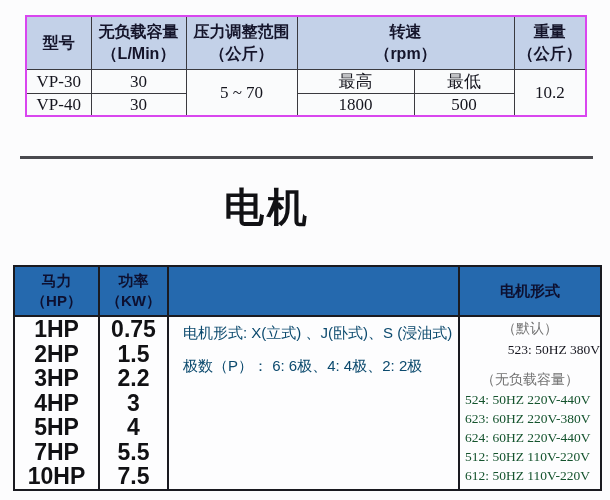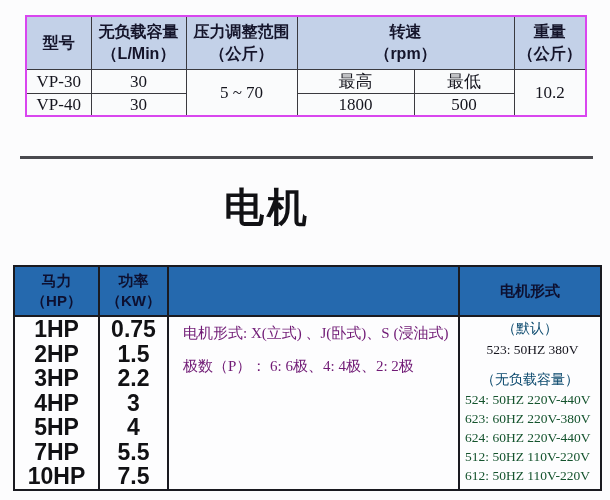--- a/index.html
+++ b/index.html
@@ -60,32 +60,32 @@
 
   .hp-cell, .kw-cell { vertical-align:middle; }
   .hp-item, .kw-item {
     height:24.5px; line-height:24.5px; text-align:center;
     font-size:23px; font-weight:bold; color:#111114;
   }
 
   .desc-cell { vertical-align:middle; }
   .desc-line {
     margin:0 0 0 14px; padding:7px 0;
-    font-family:Liberation Serif, serif;
-    font-size:15px; color:#701a75; text-align:left;
+    font-family:Liberation Sans, sans-serif;
+    font-size:15px; color:#0c4a6e; text-align:left;
   }
 
   .volt-cell { padding-top:6px; }
   .volt-label {
     text-align:center; font-size:14px; line-height:20px;
-    font-family:"Liberation Serif", serif; color:#0c4a6e;
+    font-family:"Liberation Serif", serif; color:#737373;
     margin-top:2px;
   }
   .volt-default {
-    text-align:center; padding-left:5px;
+    text-align:right; padding-left:5px;
     font-family:"Liberation Serif", serif;
     font-size:13.5px; line-height:21px; color:#15151e;
     margin-bottom:10px;
   }
   .volt-option {
     text-align:left; padding-left:5px;
     font-family:"Liberation Serif", serif;
     font-size:13.5px; line-height:19px; color:#14532d;
   }
 </style>

